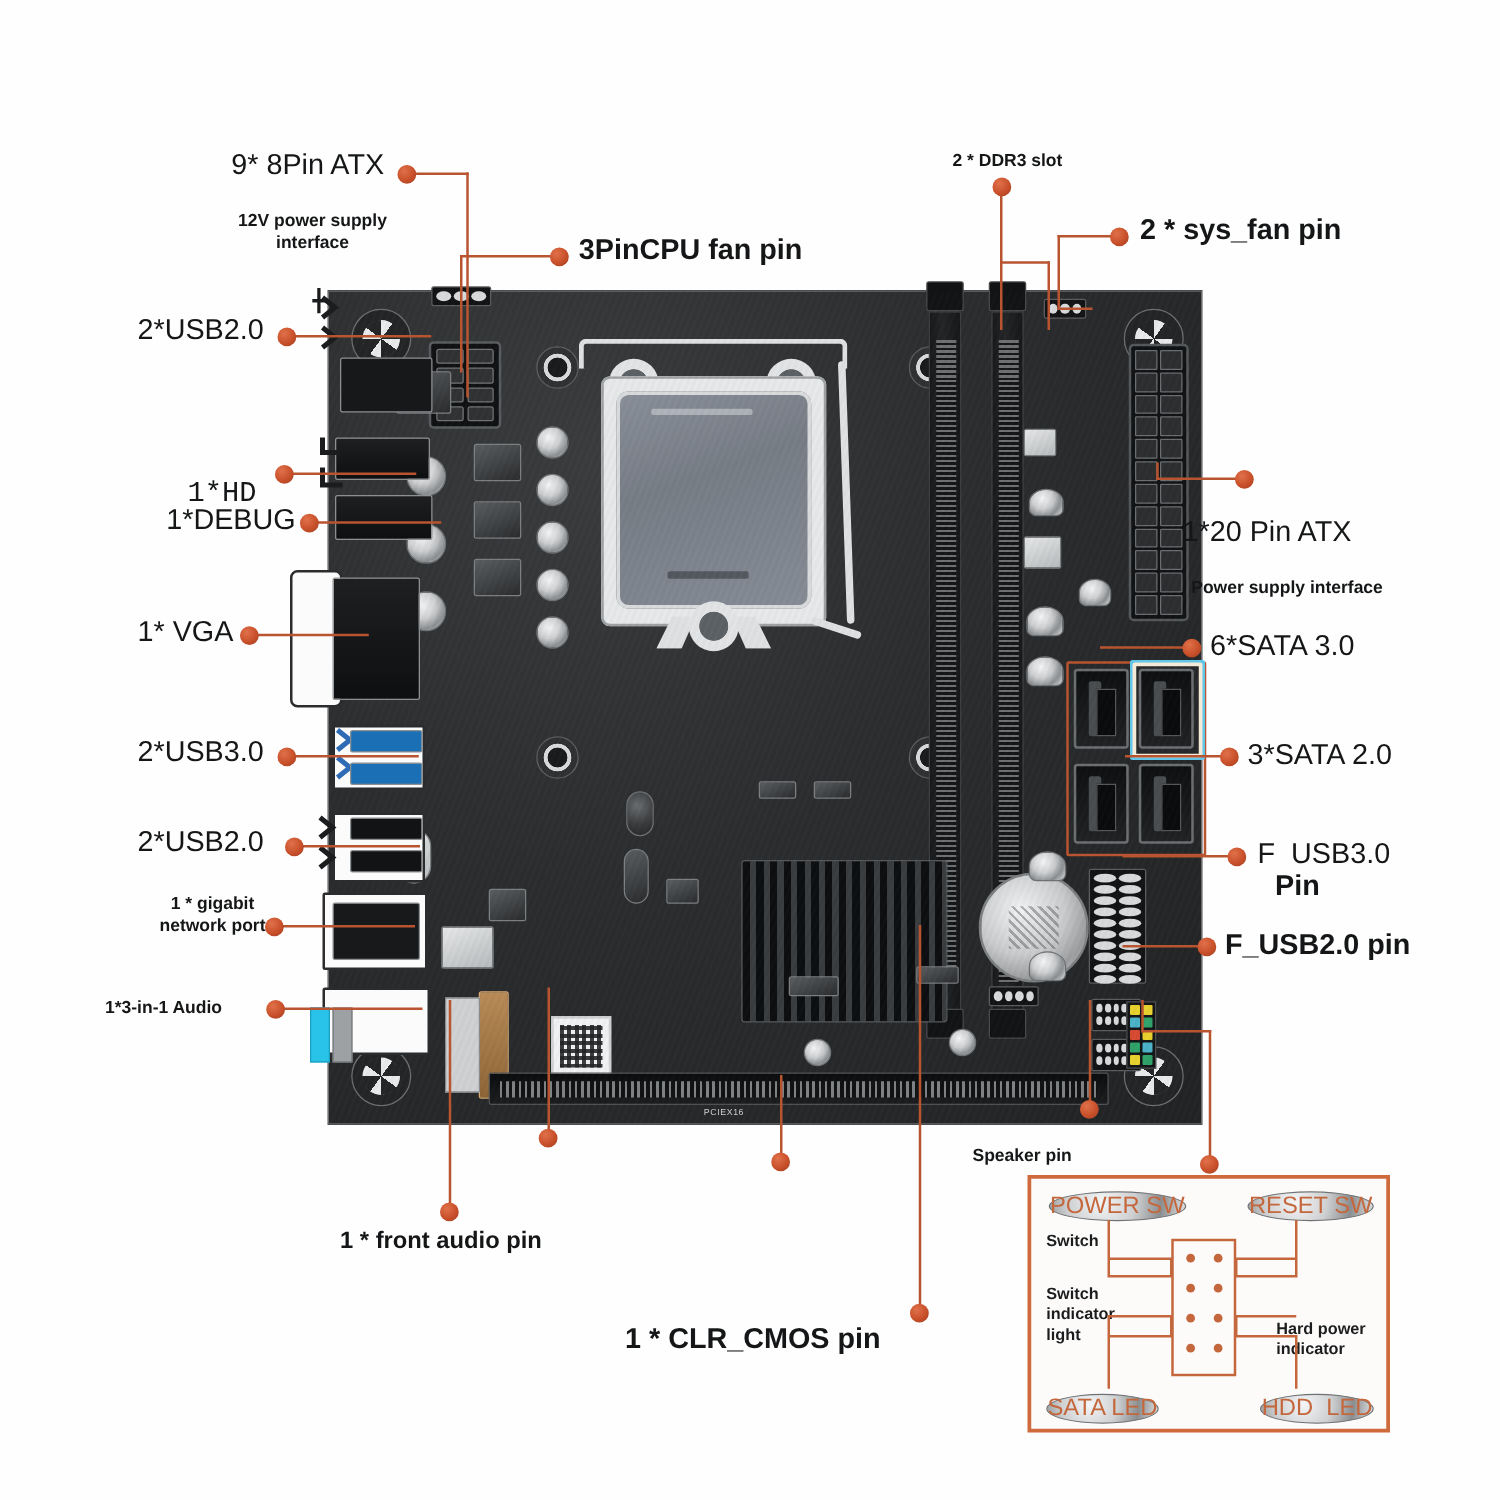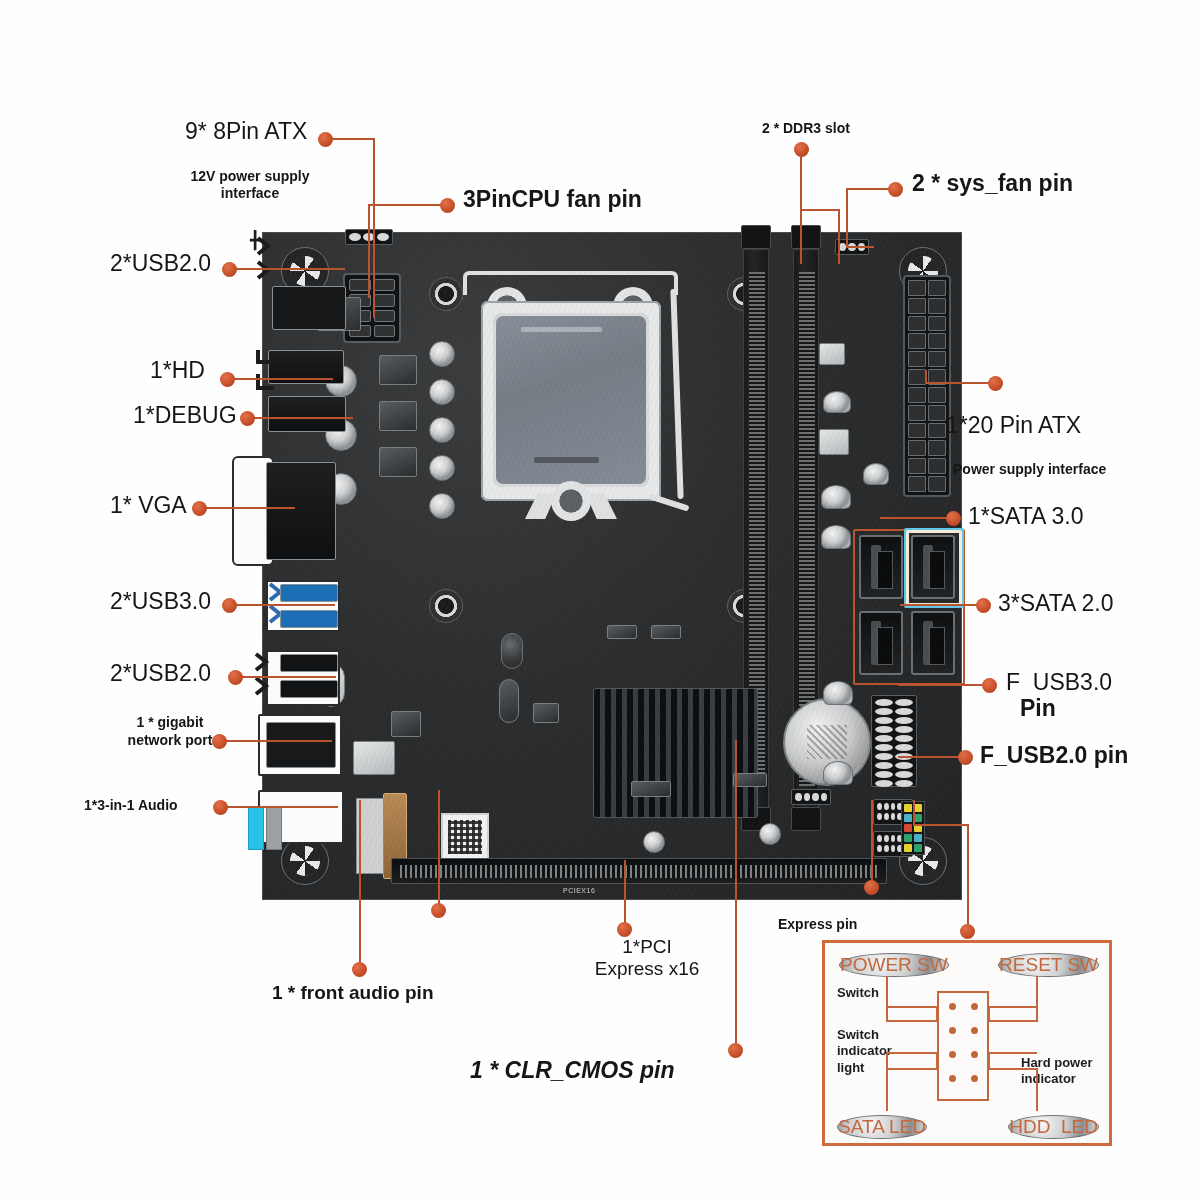--- a/index.html
+++ b/index.html
@@ -530,21 +530,21 @@
 
   <div class="lbl bigb" style="left:463px;top:186px;">3PinCPU fan pin</div>
   <div class="dot" style="left:440px;top:198px;"></div>
   <div class="ln h" style="left:368px;top:204px;width:74px;"></div>
   <div class="ln v" style="left:368px;top:204px;height:94px;"></div>
 
   <div class="lbl big" style="left:110px;top:250px;">2*USB2.0</div>
   <div class="dot" style="left:222px;top:262px;"></div>
   <div class="ln h" style="left:235px;top:268px;width:110px;"></div>
 
-  <div class="lbl big" style="left:150px;top:357px;">1*HD</div>
+  <div class="lbl big" style="left:150px;top:382px;font-family:Liberation Mono, monospace;">1*HD</div>
   <div class="dot" style="left:220px;top:372px;"></div>
   <div class="ln h" style="left:233px;top:378px;width:100px;"></div>
 
   <div class="lbl big" style="left:133px;top:402px;">1*DEBUG</div>
   <div class="dot" style="left:240px;top:411px;"></div>
   <div class="ln h" style="left:253px;top:417px;width:100px;"></div>
 
   <div class="lbl big" style="left:110px;top:492px;">1* VGA</div>
   <div class="dot" style="left:192px;top:501px;"></div>
   <div class="ln h" style="left:205px;top:507px;width:90px;"></div>
@@ -579,54 +579,52 @@
   <div class="ln v" style="left:846px;top:188px;height:60px;"></div>
   <div class="ln h" style="left:846px;top:246px;width:28px;"></div>
 
   <div class="lbl big" style="left:946px;top:412px;">1*20 Pin ATX</div>
   <div class="dot" style="left:988px;top:376px;"></div>
   <div class="ln v" style="left:995px;top:376px;height:-0px;"></div>
   <div class="ln h" style="left:925px;top:382px;width:70px;"></div>
   <div class="ln v" style="left:925px;top:370px;height:14px;"></div>
   <div class="lbl sm" style="left:953px;top:461px;">Power supply interface</div>
 
-  <div class="lbl big" style="left:968px;top:503px;">1*SATA 3.0</div>
+  <div class="lbl big" style="left:968px;top:503px;">6*SATA 3.0</div>
   <div class="dot" style="left:946px;top:511px;"></div>
   <div class="ln h" style="left:880px;top:517px;width:68px;"></div>
 
   <div class="lbl big" style="left:998px;top:590px;">3*SATA 2.0</div>
   <div class="dot" style="left:976px;top:598px;"></div>
   <div class="ln h" style="left:900px;top:604px;width:78px;"></div>
 
   <div class="lbl big" style="left:1006px;top:669px;">F  USB3.0</div>
   <div class="lbl bigb" style="left:1020px;top:695px;">Pin</div>
   <div class="dot" style="left:982px;top:678px;"></div>
   <div class="ln h" style="left:898px;top:684px;width:86px;"></div>
 
   <div class="lbl bigb" style="left:980px;top:742px;">F_USB2.0 pin</div>
   <div class="dot" style="left:958px;top:750px;"></div>
   <div class="ln h" style="left:898px;top:756px;width:62px;"></div>
 
-  <div class="lbl sm" style="left:778px;top:916px;">Express pin</div>
+  <div class="lbl sm" style="left:778px;top:916px;">Speaker pin</div>
   <div class="dot" style="left:864px;top:880px;"></div>
   <div class="ln v" style="left:871px;top:800px;height:82px;"></div>
 
   <div class="lbl medb" style="left:272px;top:982px;">1 * front audio pin</div>
   <div class="dot" style="left:352px;top:962px;"></div>
   <div class="ln v" style="left:359px;top:800px;height:170px;"></div>
 
   <div class="dot" style="left:431px;top:903px;"></div>
   <div class="ln v" style="left:438px;top:790px;height:120px;"></div>
 
-  <div class="lbl med c" style="left:562px;top:936px;width:170px;line-height:1.18;white-space:pre-line;">1*PCI
-Express x16</div>
   <div class="dot" style="left:617px;top:922px;"></div>
   <div class="ln v" style="left:624px;top:860px;height:68px;"></div>
 
-  <div class="lbl bigb" style="left:470px;top:1057px;font-style:italic;">1 * CLR_CMOS pin</div>
+  <div class="lbl bigb" style="left:500px;top:1057px;">1 * CLR_CMOS pin</div>
   <div class="dot" style="left:728px;top:1043px;"></div>
   <div class="ln v" style="left:735px;top:740px;height:308px;"></div>
 
   <div class="dot" style="left:960px;top:924px;"></div>
   <div class="ln v" style="left:967px;top:824px;height:102px;"></div>
   <div class="ln h" style="left:913px;top:824px;width:56px;"></div>
   <div class="ln v" style="left:913px;top:800px;height:26px;"></div>
 
   <div class="fpbox">
     <div class="fp-t cap" style="left:14px;top:10px;">POWER SW</div>

